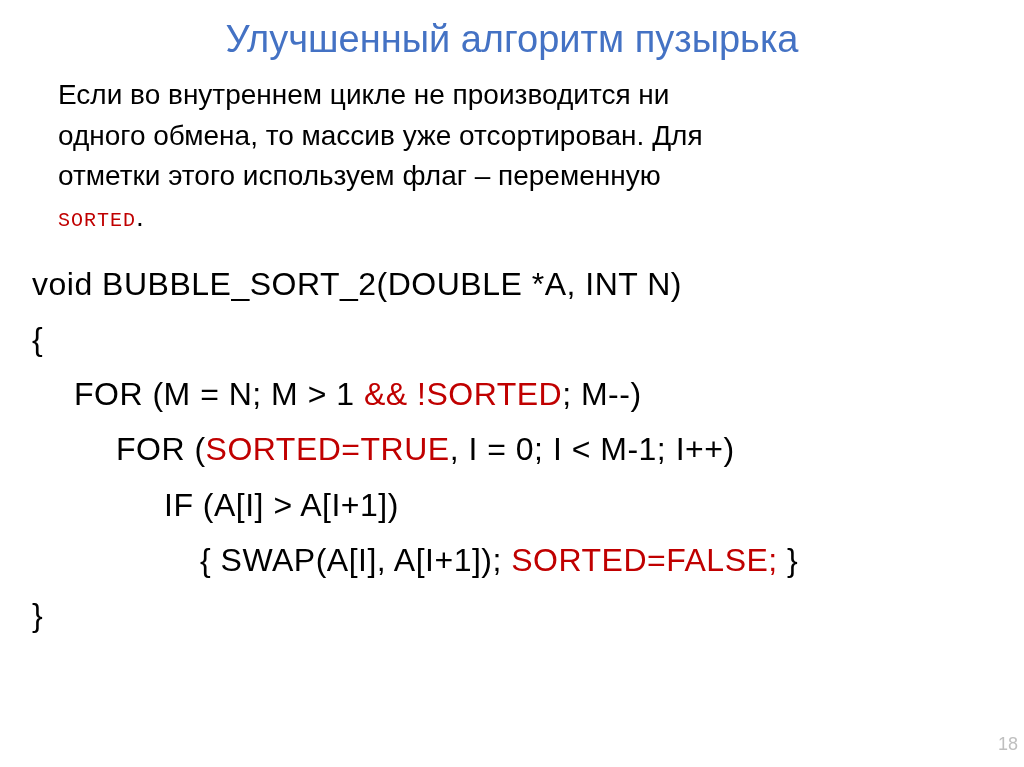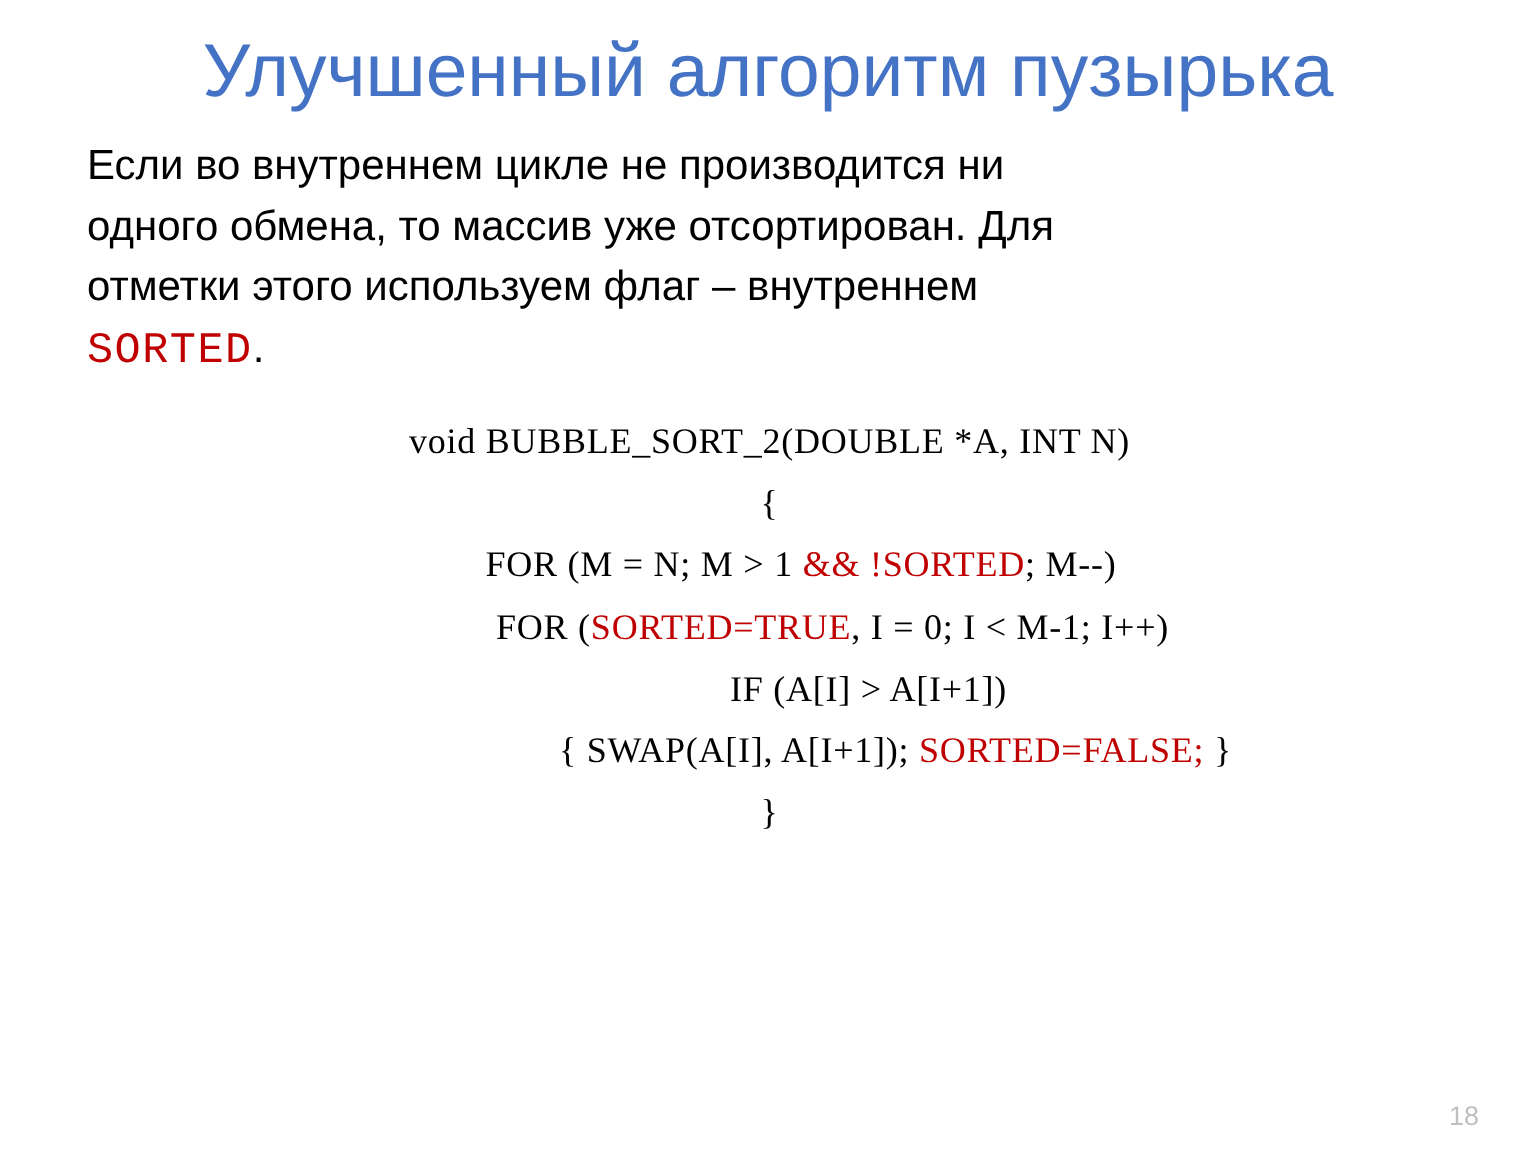--- a/index.html
+++ b/index.html
@@ -10,21 +10,21 @@
     body {
       width: 1024px;
       height: 767px;
       background: #ffffff;
       font-family: Arial, Helvetica, sans-serif;
       padding: 18px 30px 0 30px;
       position: relative;
     }
     .title {
       color: #4472c4;
-      font-size: 50px;
+      font-size: 38px;
       font-weight: 400;
       text-align: center;
       margin-bottom: 14px;
     }
     .description {
       font-size: 28px;
       color: #000;
       line-height: 1.45;
       margin-bottom: 20px;
       padding-left: 2px;
@@ -33,56 +33,55 @@
       font-weight: normal;
     }
     .description .indent {
       padding-left: 26px;
       display: block;
     }
     .sorted-kw {
       font-family: 'Courier New', Courier, monospace;
       color: #c00000;
       letter-spacing: 1px;
-      font-size: 29px;
+      font-size: 20px;
     }
     .code {
-      font-family: Liberation Serif, serif;
-      font-size: 24px;
+      font-family: Liberation Sans, sans-serif;
+      font-size: 32px;
       color: #000;
       line-height: 1.72;
       letter-spacing: 0.5px;
       padding-left: 2px;
-      text-align: center;
     }
     .code .red {
       color: #c00000;
     }
     .indent1 { padding-left: 42px; display: block; }
     .indent2 { padding-left: 84px; display: block; }
     .indent3 { padding-left: 132px; display: block; }
     .indent4 { padding-left: 168px; display: block; }
     .page-number {
       position: absolute;
       bottom: 12px;
-      right: 38px;
+      right: 6px;
       color: #bfbfbf;
       font-size: 18px;
     }
   </style>
 </head>
 <body>
 
 <div class="title">Улучшенный алгоритм пузырька</div>
 
 <div class="description">
   <span class="indent">Если во внутреннем цикле не производится ни</span>
   <span class="indent">одного обмена, то массив уже отсортирован. Для</span>
   <span class="indent">
-    <span>отметки этого используем </span><span class="bold">флаг</span><span> – внутреннем</span>
+    <span>отметки этого используем </span><span class="bold">флаг</span><span> – переменную</span>
   </span>
   <span class="indent">
     <span class="sorted-kw">SORTED</span><span>.</span>
   </span>
 </div>
 
 <div class="code">
   <div>void BUBBLE_SORT_2(DOUBLE *A, INT N)</div>
   <div>{</div>
   <div class="indent1">

